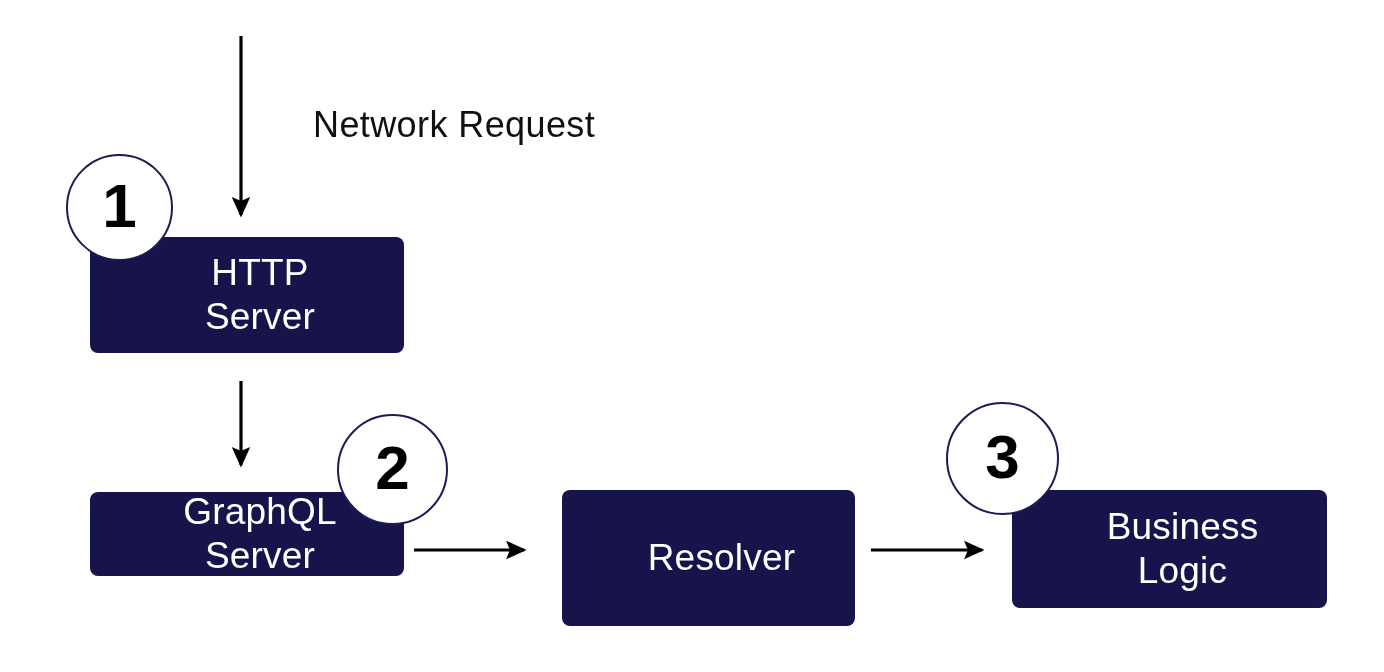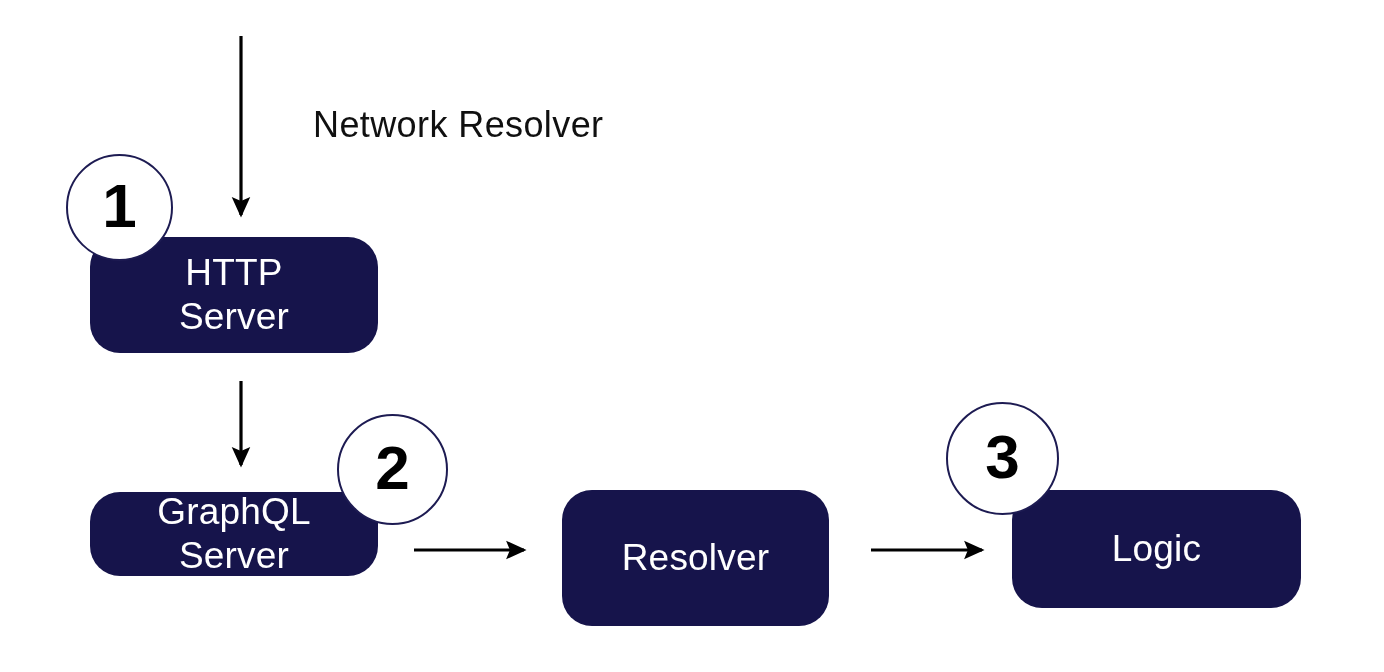--- a/index.html
+++ b/index.html
@@ -15,33 +15,34 @@
   #canvas {
     position: relative;
     width: 1384px;
     height: 672px;
     background: #ffffff;
     overflow: hidden;
   }
   .node {
     position: absolute;
     background: #16144b;
-    border-radius: 30px;
+    border-radius: 8px;
     display: flex;
     flex-direction: column;
     align-items: center;
     justify-content: center;
     color: #ffffff;
     font-family: "Liberation Sans", sans-serif;
     font-weight: 400;
     font-size: 37px;
     line-height: 1.18;
     letter-spacing: 0.2px;
     text-align: center;
     z-index: 2;
+    padding-left: 26px;
   }
   .node .line2 { display: block; }
 
   .badge {
     position: absolute;
     background: #ffffff;
     border: 2.5px solid #1d1b52;
     border-radius: 50%;
     box-sizing: border-box;
     display: flex;
@@ -99,37 +100,38 @@
 
     <g>
       <line x1="414" y1="550" x2="524" y2="550" stroke="#000000" stroke-width="3.2" marker-end="url(#arrowhead)"></line>
     </g>
 
     <g>
       <line x1="871" y1="550" x2="982" y2="550" stroke="#000000" stroke-width="3.2" marker-end="url(#arrowhead)"></line>
     </g>
   </svg>
 
-  <div class="edge-label" id="label-network-request" style="left: 313px; top: 104px;">Network Resolver</div>
+  <div class="edge-label" id="label-network-request" style="left: 313px; top: 104px;">Network Request</div>
 
   <div class="node" id="node-http-server" style="left: 90px; top: 237px; width: 288px; height: 116px;">
     <span>HTTP</span>
     <span class="line2">Server</span>
   </div>
 
   <div class="node" id="node-graphql-server" style="left: 90px; top: 492px; width: 288px; height: 84px;">
     <span>GraphQL</span>
     <span class="line2">Server</span>
   </div>
 
   <div class="node" id="node-resolver" style="left: 562px; top: 490px; width: 267px; height: 136px;">
     <span>Resolver</span>
   </div>
 
   <div class="node" id="node-business-logic" style="left: 1012px; top: 490px; width: 289px; height: 118px;">
+    <span>Business</span>
     <span class="line2">Logic</span>
   </div>
 
   <div class="badge" id="badge-1" style="left: 66px; top: 154px; width: 107px; height: 107px;">
     <span>1</span>
   </div>
 
   <div class="badge" id="badge-2" style="left: 337px; top: 414px; width: 111px; height: 111px;">
     <span>2</span>
   </div>

